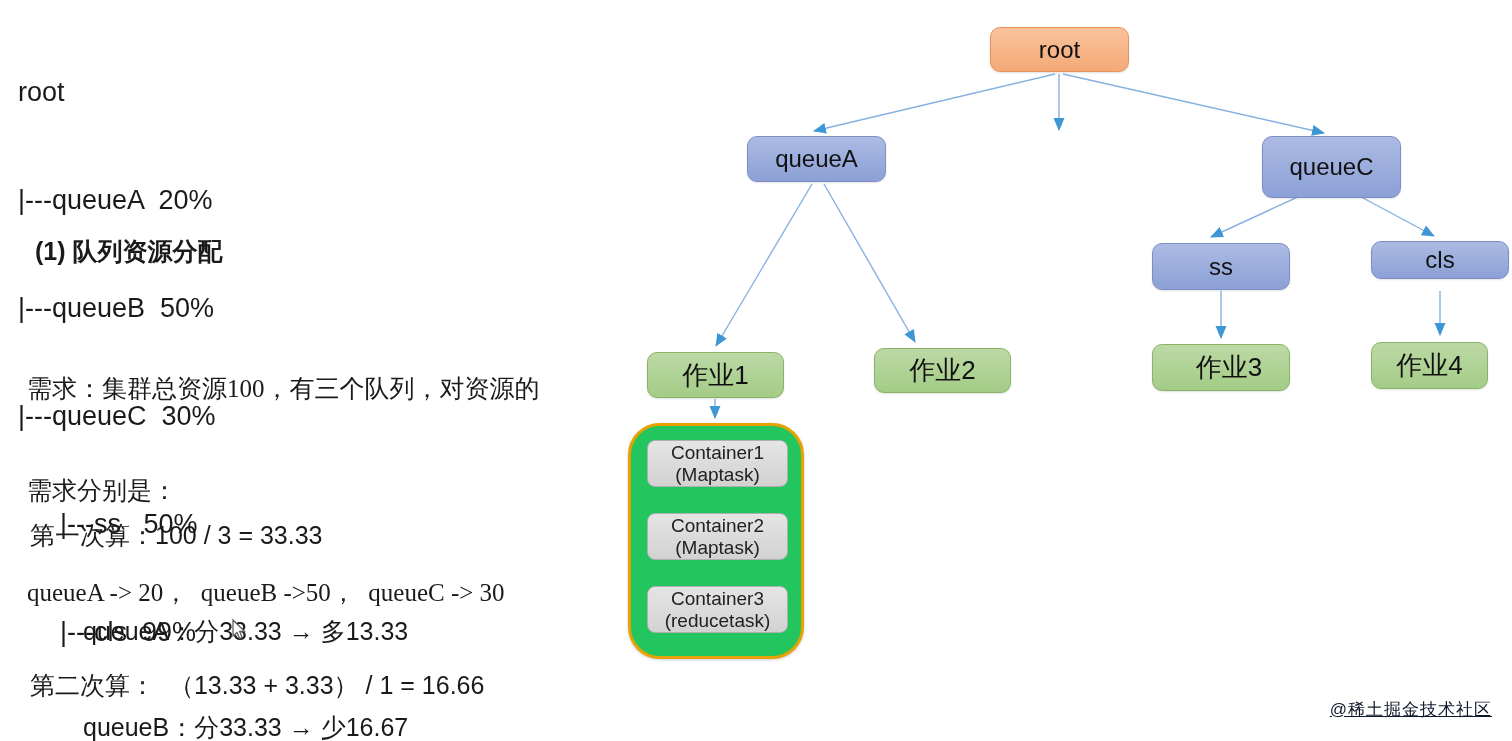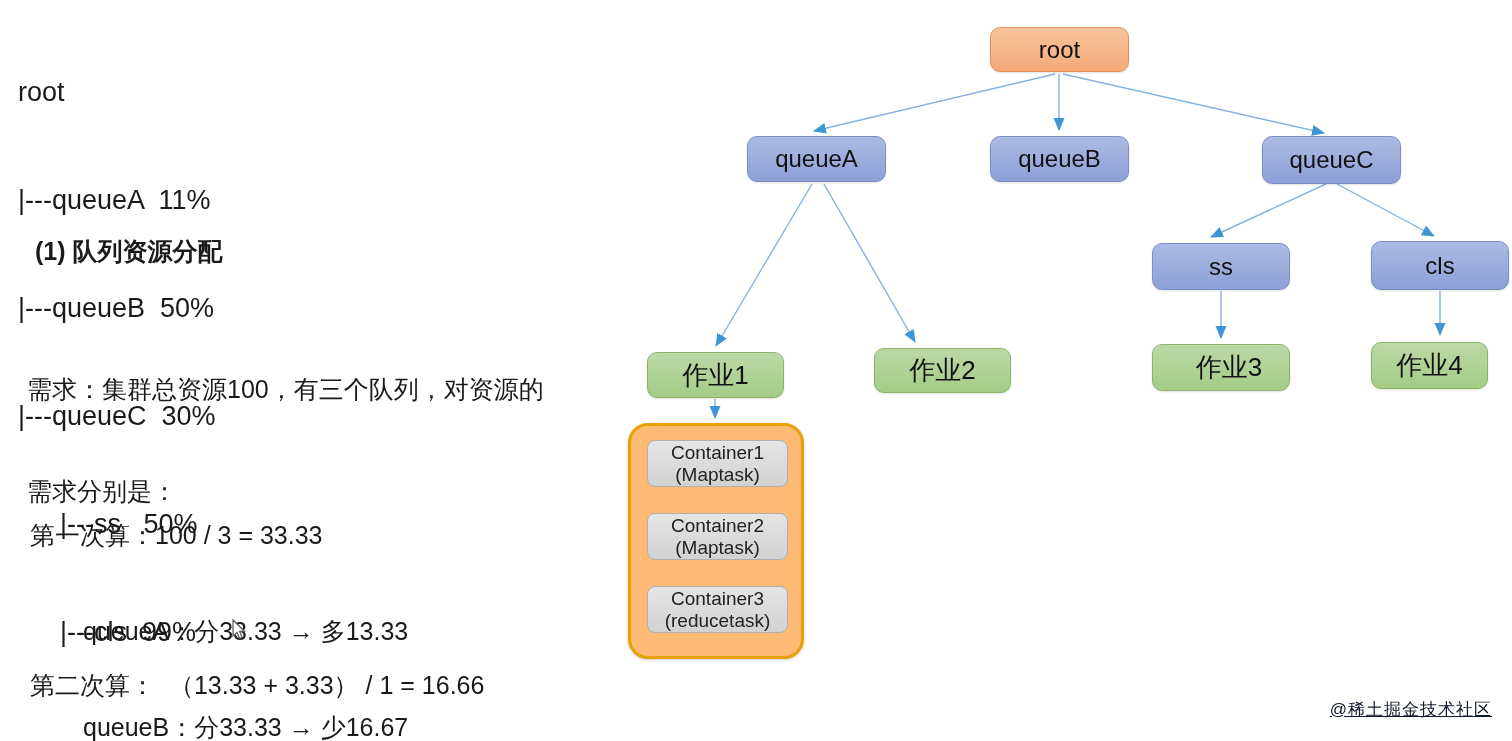--- a/index.html
+++ b/index.html
@@ -5,48 +5,48 @@
   html,body{margin:0;padding:0;background:#fff;}
   .canvas{
     position:relative;width:1512px;height:741px;overflow:hidden;
     background:#ffffff;font-family:"Liberation Sans",sans-serif;color:#1a1a1a;
   }
   
   .cfg-tree{position:absolute;left:18px;top:2px;font-size:27px;line-height:36px;white-space:pre;}
   .cfg-line{white-space:pre;}
   .cfg-indent{padding-left:42px;}
   .section-heading{position:absolute;left:31px;top:231px;font-size:25px;font-weight:bold;margin:4px;}
-  .req-para{position:absolute;left:27px;top:304px;font-size:25px;line-height:34px;white-space:pre;}
+  .req-para{position:absolute;left:27px;top:304px;font-size:25px;line-height:34px;white-space:pre;font-family:Liberation Serif, serif;}
   .calc-block{position:absolute;left:30px;font-size:25px;line-height:32px;white-space:pre;}
   .calc-first{top:455px;}
   .calc-second{top:608px;line-height:31px;}
   .calc-indent{padding-left:53px;}
   
   .node{
     position:absolute;display:flex;align-items:center;justify-content:center;
     border-radius:10px;font-size:24px;color:#111;box-sizing:border-box;
     box-shadow:0 1px 2px rgba(0,0,0,0.12);
   }
   .node-orange{background:linear-gradient(180deg,#F9C39C 0%,#F4A978 100%);border:1px solid #E89158;}
   .node-blue{background:linear-gradient(180deg,#ACBBE4 0%,#8CA0D6 100%);border:1px solid #7D8EC4;}
   .node-green{background:linear-gradient(180deg,#BCD9A5 0%,#A3CC86 100%);border:1px solid #89B368;font-size:26px;}
   #n-root{left:990px;top:27px;width:139px;height:45px;}
   #n-queueA{left:747px;top:136px;width:139px;height:46px;justify-content:center;}
   #n-queueB{left:990px;top:136px;width:139px;height:46px;}
-  #n-queueC{left:1262px;top:136px;width:139px;height:48px;}
+  #n-queueC{left:1262px;top:136px;width:139px;height:62px;}
   #n-ss{left:1152px;top:243px;width:138px;height:47px;}
-  #n-cls{left:1371px;top:241px;width:138px;height:49px;}
+  #n-cls{left:1371px;top:241px;width:138px;height:38px;}
   #n-job1{left:647px;top:352px;width:137px;height:46px;}
   #n-job2{left:853px;top:348px;width:137px;height:45px;margin-left:21px;}
   #n-job3{left:1152px;top:344px;width:138px;height:47px;padding-left:16px;}
   #n-job4{left:1371px;top:342px;width:117px;height:47px;}
   
   .container-wrap{
     position:absolute;left:628px;top:423px;width:176px;height:236px;
-    background:#fdba74;border:3px solid #E7A100;border-radius:20px;box-sizing:border-box;
+    background:#22c55e;border:3px solid #E7A100;border-radius:32px;box-sizing:border-box;
     box-shadow:0 1px 3px rgba(0,0,0,0.2);
   }
   .container-box{
     position:absolute;left:16px;width:141px;height:47px;border-radius:8px;
     background:linear-gradient(180deg,#E5E5E5 0%,#D2D2D2 100%);border:1px solid #AFAFAF;
     box-sizing:border-box;display:flex;flex-direction:column;align-items:center;justify-content:center;
     font-size:19px;line-height:22px;color:#222;
   }
   #c1{top:14px;} #c2{top:87px;} #c3{top:160px;}
   
@@ -55,32 +55,33 @@
   
   .watermark{position:absolute;right:20px;top:698px;font-size:17px;color:#0f172a;letter-spacing:1px;text-decoration:underline;}
 </style>
 </head>
 <body>
 
 <div class="canvas">
 
   <div class="cfg-tree">
     <div class="cfg-line">root</div>
-    <div class="cfg-line">|---queueA  11%</div>
+    <div class="cfg-line">|---queueA  20%</div>
     <div class="cfg-line">|---queueB  50%</div>
     <div class="cfg-line">|---queueC  30%</div>
     <div class="cfg-line cfg-indent">|---ss   50%</div>
     <div class="cfg-line cfg-indent">|---cls  99%</div>
   </div>
 
   <h2 class="section-heading">(1) 队列资源分配</h2>
 
   <div class="req-para">
     <div>需求：集群总资源100，有三个队列，对资源的</div>
     <div>需求分别是：</div>
+    <div>queueA -&gt; 20，  queueB -&gt;50，  queueC -&gt; 30</div>
   </div>
 
   <div class="calc-block calc-first">
     <div>第一次算：100 / 3 = 33.33</div>
     <div class="calc-indent">queueA：分33.33 → 多13.33</div>
     <div class="calc-indent">queueB：分33.33 → 少16.67</div>
     
   </div>
 
   <div class="calc-block calc-second">
@@ -108,23 +109,20 @@
       <line x1="1440" y1="291" x2="1440" y2="335" marker-end="url(#ah)"></line>
       <line x1="715" y1="399" x2="715" y2="418" marker-end="url(#ah)"></line>
     </g>
   </svg>
 
   <div class="node node-orange" id="n-root">
     <span>root</span>
   </div>
   <div class="node node-blue" id="n-queueA">
     <span>queueA</span>
-  </div>
-  <div class="node node-blue" id="n-queueB">
-    <span>queueB</span>
   </div>
   <div class="node node-blue" id="n-queueC">
     <span>queueC</span>
   </div>
   <div class="node node-blue" id="n-ss">
     <span>ss</span>
   </div>
   <div class="node node-blue" id="n-cls">
     <span>cls</span>
   </div>

